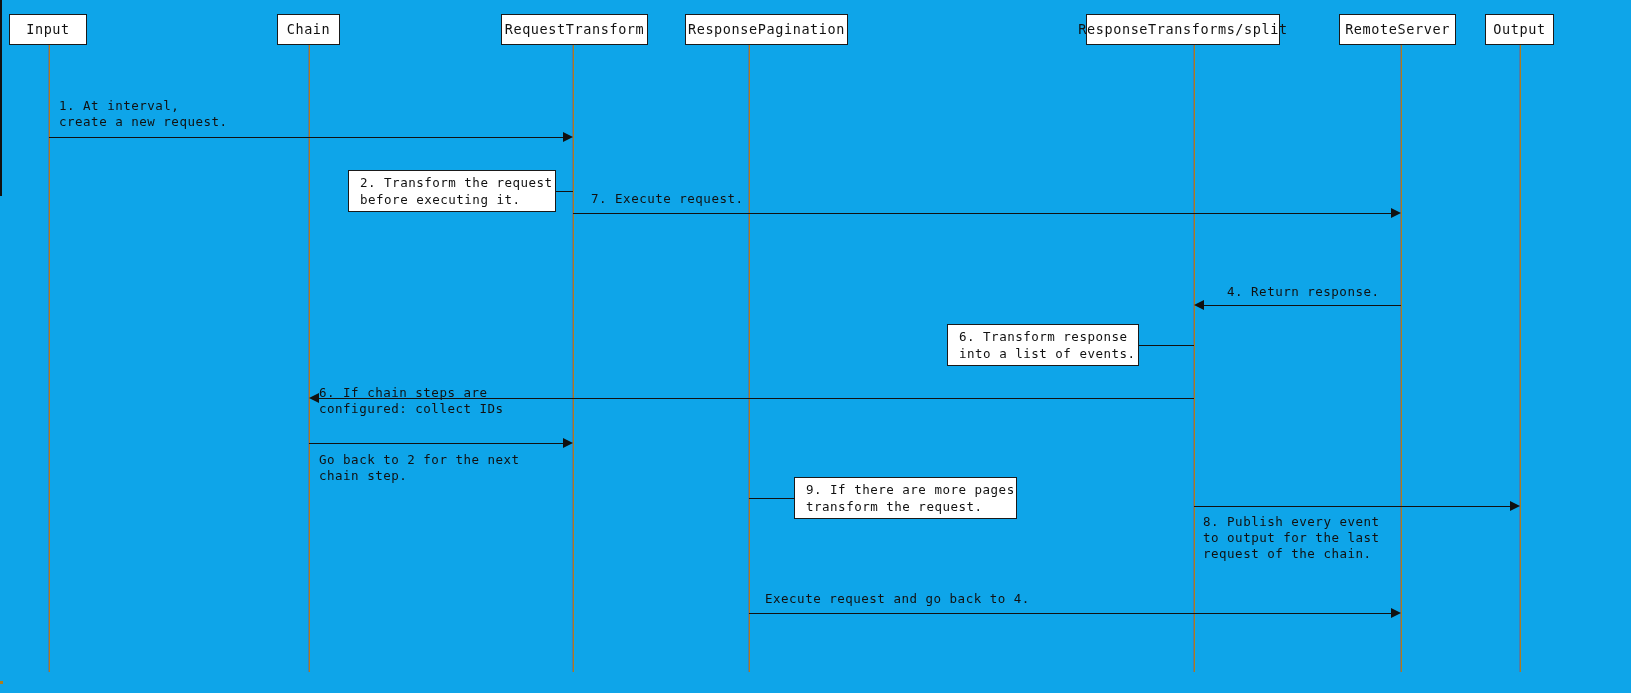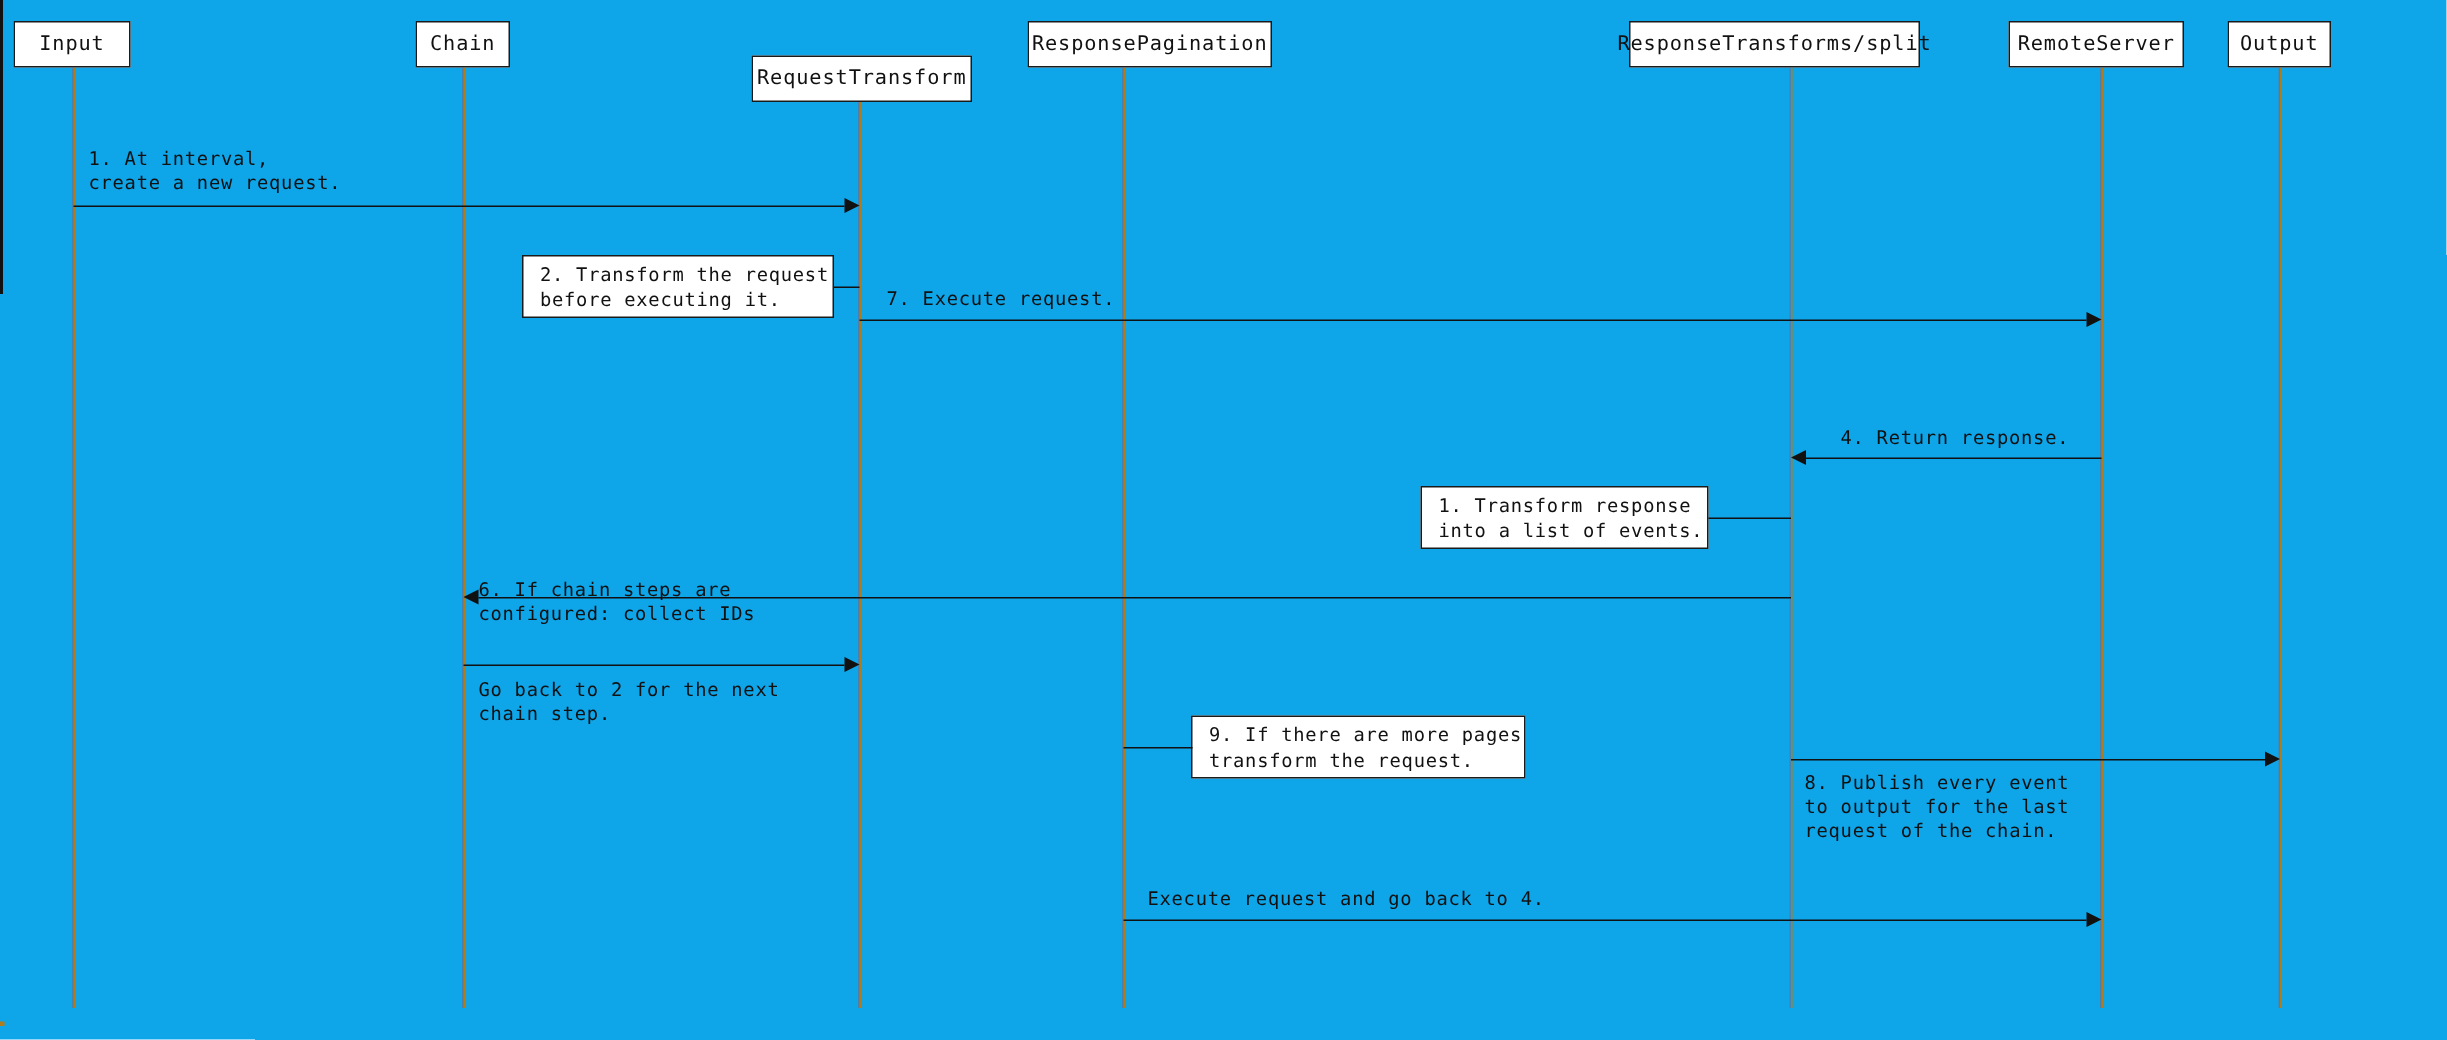--- a/index.html
+++ b/index.html
@@ -112,21 +112,21 @@
   <div class="lifeline" style="left:1519px; top:45px; height:627px;"></div>
 
   <div class="participant" style="left:9px; top:14px; width:78px;">
     <span>Input</span>
   </div>
 
   <div class="participant" style="left:277px; top:14px; width:63px;">
     <span>Chain</span>
   </div>
 
-  <div class="participant" style="left:501px; top:14px; width:147px;margin-top:23px;">
+  <div class="participant" style="left:501px; top:14px; width:147px;">
     <span>RequestTransform</span>
   </div>
 
   <div class="participant" style="left:685px; top:14px; width:163px;">
     <span>ResponsePagination</span>
   </div>
 
   <div class="participant" style="left:1086px; top:14px; width:194px;">
     <span>ResponseTransforms/split</span>
   </div>
@@ -149,21 +149,21 @@
   <div class="note-connector" style="left:556px; top:191px; width:17px;"></div>
 
   <div class="msg-label" style="left:591px; top:191px;">7. Execute request.</div>
   <div class="msg-line" style="left:573px; top:213px; width:818px;"></div>
   <div class="arrowhead right" style="left:1391px; top:208px;"></div>
 
   <div class="msg-label" style="left:1227px; top:284px;">4. Return response.</div>
   <div class="msg-line" style="left:1204px; top:305px; width:197px;"></div>
   <div class="arrowhead left" style="left:1194px; top:300px;"></div>
 
-  <div class="note" style="left:947px; top:324px; width:192px; height:42px;">1. Transform response
+  <div class="note" style="left:947px; top:324px; width:192px; height:42px;">6. Transform response
 into a list of events.</div>
   <div class="note-connector" style="left:1139px; top:345px; width:55px;"></div>
 
   <div class="msg-label" style="left:319px; top:360px;margin-top:25px;">6. If chain steps are
 configured: collect IDs</div>
   <div class="msg-line" style="left:319px; top:398px; width:875px;"></div>
   <div class="arrowhead left" style="left:309px; top:393px;"></div>
 
   <div class="msg-line" style="left:309px; top:443px; width:254px;"></div>
   <div class="arrowhead right" style="left:563px; top:438px;"></div>

